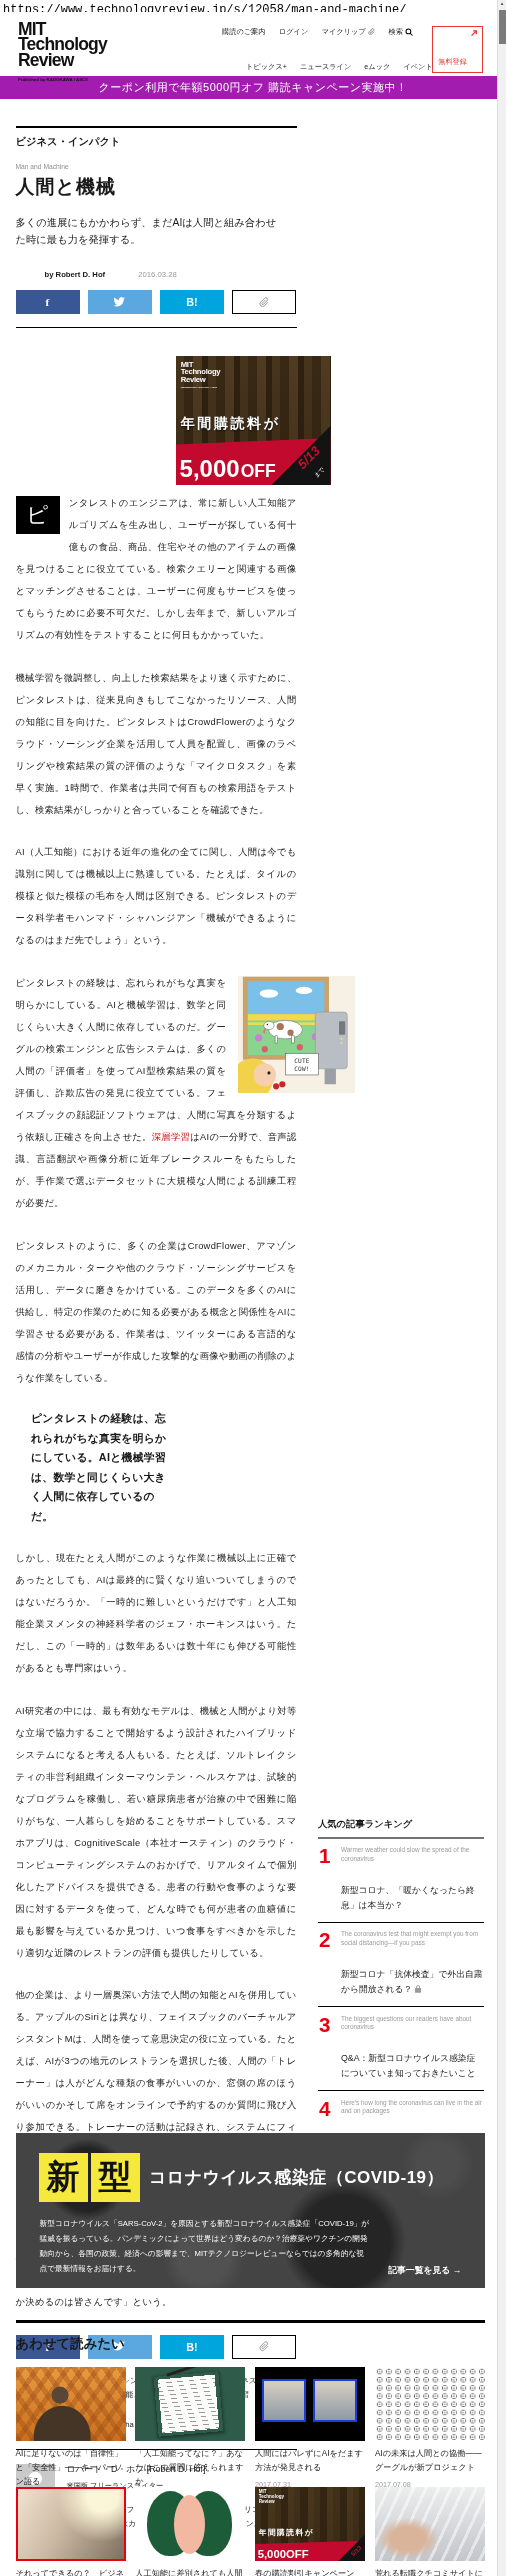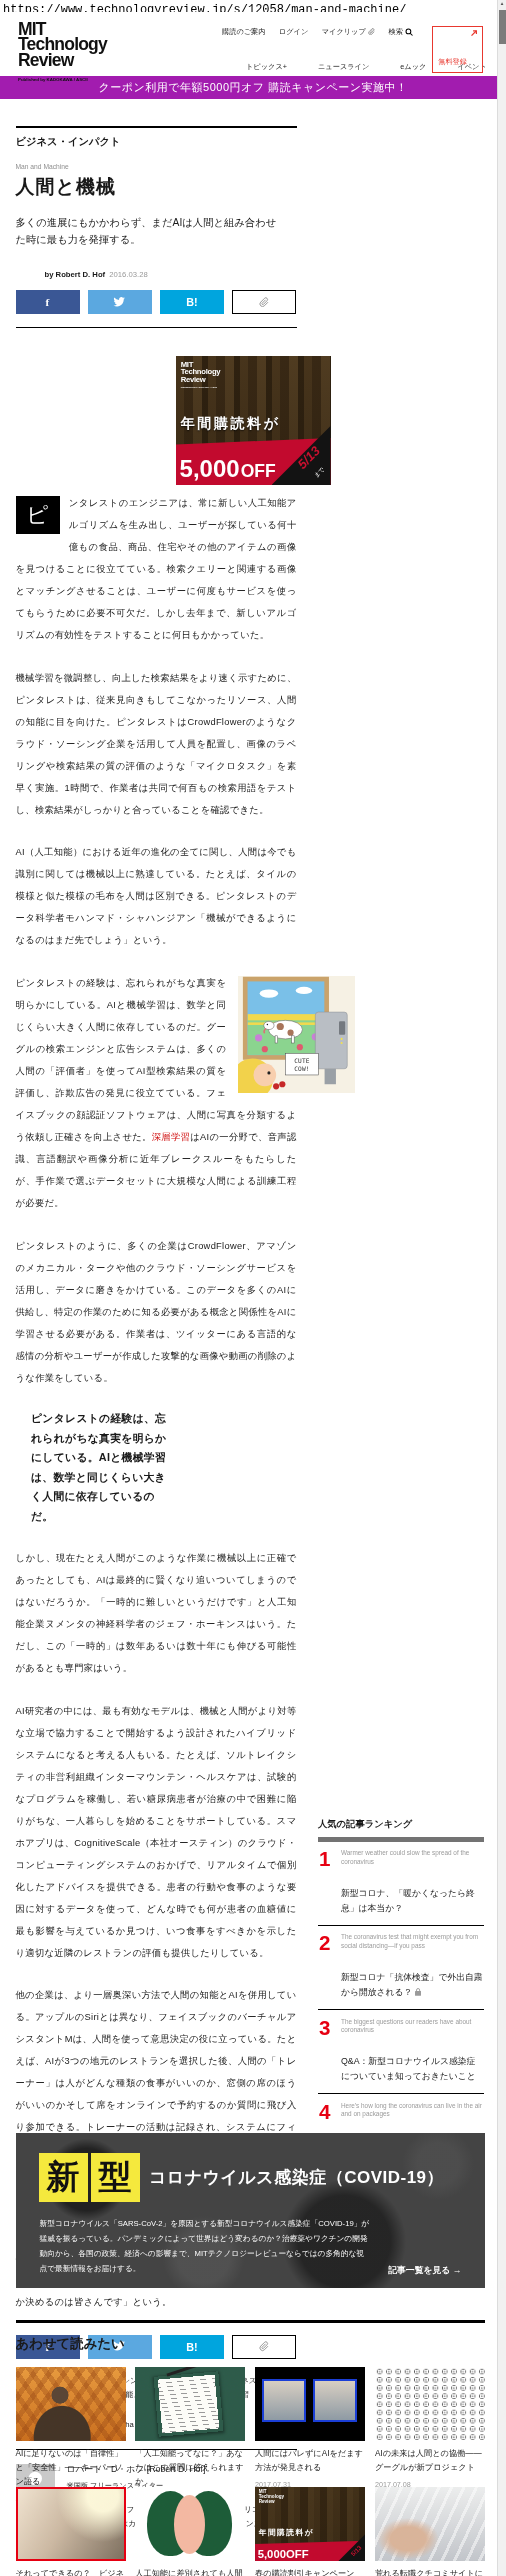--- a/index.html
+++ b/index.html
@@ -13,38 +13,38 @@
 .sb-up { height:8.8px; text-align:center; font-size:4.6px; line-height:8.8px; color:#555; background:#f1f1f1; }
 .sb-thumb { position:absolute; left:1px; top:10.3px; width:6.7px; height:34px; background:#7b7b7b; }
 
 
 .url-line { font-family:"Liberation Mono","DejaVu Sans Mono",monospace; font-size:12px; padding:2.6px 0 1px 3.1px; color:#000; height:12.4px; }
 header.site { position:relative; height:64px; background:#fff; }
 .logo { position:absolute; left:18px; top:9.3px; font-weight:bold; font-size:17.5px; line-height:15.5px; letter-spacing:-0.8px; color:#111; }
 .logo-pub { font-size:4.4px; font-weight:bold; letter-spacing:0; margin-top:3.6px; }
 .nav1 { position:absolute; left:222px; top:14.4px; display:flex; gap:13.4px; font-size:7.2px; align-items:center; }
 .nav1 .itm { display:flex; align-items:center; gap:2.1px; }
-.nav2 { position:absolute; left:246px; top:50px; display:flex; gap:31px; font-size:7.2px; }
+.nav2 { position:absolute; left:246px; top:50px; display:flex; gap:13px; font-size:7.2px; }
 .register { position:absolute; left:432px; top:13.4px; width:51px; height:47px; border:0.5px solid #e8382f; }
 .register .arr { position:absolute; right:3.6px; top:2.6px; }
 .register .lbl { position:absolute; left:5.2px; bottom:5.2px; color:#e8382f; font-size:7.2px; }
 
 .campaign { height:23px; background:#a21caf; color:#fff; display:flex; align-items:center; justify-content:center; font-size:11px; letter-spacing:0.5px; }
 
 
 .main-wrap { position:absolute; top:99px; left:0; width:506px; height:2013px; }
 .article-col { position:absolute; left:15.5px; top:27px; width:281px; }
 .rule4 { height:2.1px; background:#000; }
 .category { font-size:10.3px; font-weight:bold; margin-top:7.2px; }
 .en-title { color:#8f8f8f; font-size:6.7px; margin-top:13.4px; }
 h1.title { font-size:19px; font-weight:bold; letter-spacing:1px; margin-top:4.1px; }
 .standfirst { font-size:10.3px; line-height:17px; margin-top:14.4px; width:270px; }
 .byline { margin-top:21.6px; font-size:7.7px; }
 .byline .name { font-weight:bold;padding-left:29px; }
-.byline .date { color:#9a9a9a; margin-left:2px; }
+.byline .date { color:#9a9a9a; margin-left:31px; }
 .share-row { display:flex; gap:8.2px; margin-top:11.3px; }
 .share-btn { width:64px; height:24px; display:flex; align-items:center; justify-content:center; cursor:pointer; }
 .btn-fb { background:#3a5795; color:#fff; font-weight:bold; font-size:11.3px; font-family:"Liberation Serif",serif; }
 .btn-tw { background:#5ba8e0; }
 .btn-hb { background:#00a5de; color:#fff; font-weight:bold; font-size:10.8px; }
 .btn-clip { background:#fff; border:1px solid #000; }
 .divider1 { height:0.5px; background:#000; margin-top:13.4px; }
 
 
 .ad300 { width:155px; height:129px; margin:28px 0 0 160px; position:relative; overflow:hidden;
@@ -79,21 +79,21 @@
 .divider2 { height:0.5px; background:#000; margin-top:17.5px; }
 .author { display:flex; margin-top:14.4px; }
 .avatar { width:39px; height:39px; background:#c9c9c9; flex:none; }
 .author .atxt { margin-left:12px; width:230px; }
 .a-name { font-size:8.8px; font-weight:normal; }
 .a-role { font-size:7.2px; margin-top:5.2px; }
 .a-bio { font-size:7.7px; line-height:14px; margin-top:11.3px; }
 
 
 .sidebar { position:absolute; left:318px; top:1719px; width:166px; }
-.sb-title { font-size:9.3px; font-weight:bold; padding-bottom:6.2px; border-bottom:5px solid #737373; }
+.sb-title { font-size:9.3px; font-weight:bold; padding-bottom:6.2px; border-bottom:2px solid #737373; }
 .rank-item { position:relative; padding:7.2px 0 9.3px 23px; border-bottom:0.5px solid #000; cursor:pointer; }
 .rank-num { position:absolute; left:1px; top:7.2px; color:#e60012; font-size:20.6px; font-weight:bold; line-height:1; }
 .rank-en { color:#9b9b9b; font-size:6.4px; line-height:8.8px; }
 .rank-jp { font-size:8.8px; line-height:15px; margin-top:19px; }
 .lock { display:inline-block; vertical-align:-1px; margin-left:2.1px; }
 
 
 .covid { position:absolute; top:2133px; left:15.5px; width:469px; height:155px; color:#fff; overflow:hidden;
   background:
    radial-gradient(circle at 15% 30%, rgba(0,0,0,.5) 0 31px, transparent 41px),

